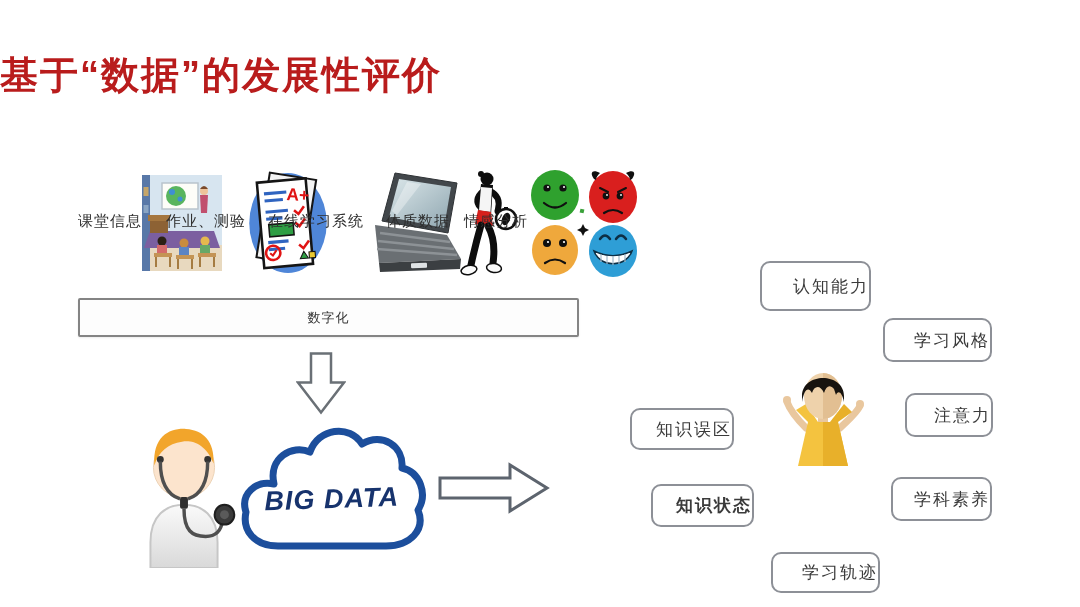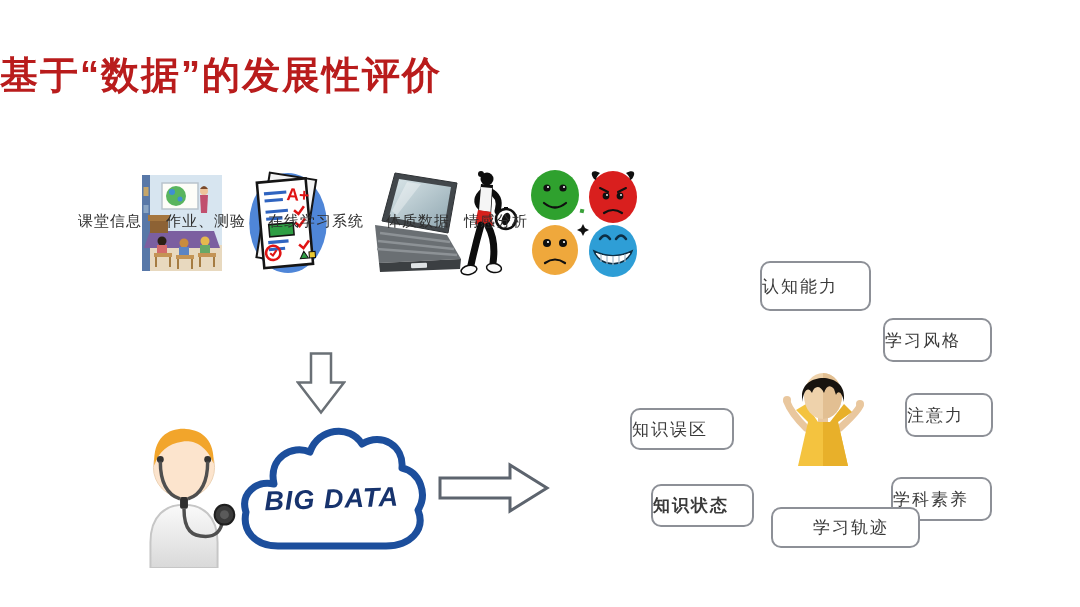--- a/index.html
+++ b/index.html
@@ -59,21 +59,21 @@
     box-shadow: 0 1px 2px rgba(0,0,0,0.08);
   }
   .abs { position: absolute; }
   .attr-box {
     position: absolute;
     background: #ffffff;
     border: 2px solid #8d9097;
     border-radius: 10px;
     display: flex;
     align-items: center;
-    justify-content: flex-start;
+    justify-content: flex-end;
     font-size: 17px;
     color: #3a3a3a;
     letter-spacing: 2px;
     white-space: nowrap;
   }
 </style>
 </head>
 <body>
 
 <div class="slide">
@@ -218,20 +218,23 @@
         <path d="M72,70 Q77,63 82,70" stroke="#0d2f45" stroke-width="2.5" fill="none" stroke-linecap="round"></path>
         <path d="M88,70 Q93,63 98,70" stroke="#0d2f45" stroke-width="2.5" fill="none" stroke-linecap="round"></path>
         <path d="M66,82 C72,99 98,99 104,82 C92,88 78,88 66,82 Z" fill="#ffffff" stroke="#0d2f45" stroke-width="1.5"></path>
         <path d="M73,85 L73,93 M79,87 L79,95 M85,87 L85,96 M91,87 L91,95 M97,85 L97,93" stroke="#9fb6c9" stroke-width="1.2"></path>
         <path d="M55,55 l2,4 l4,2 l-4,2 l-2,4 l-2,-4 l-4,-2 l4,-2 Z" fill="#101010"></path>
         <rect x="52" y="40" width="4" height="4" fill="#3aa13a" transform="rotate(12 54 42)"></rect>
       </svg>
     </div>
   </div>
 
+  <div class="digit-bar">
+    <span>数字化</span>
+  </div>
 
   <svg class="abs" style="left:296px; top:352px;" width="50" height="63" viewBox="0 0 50 62">
     <polygon points="15,1 35,1 35,30 48,30 25,60 2,30 15,30" fill="#ffffff" stroke="#6a7076" stroke-width="2.5" stroke-linejoin="miter"></polygon>
   </svg>
 
   <svg class="abs" style="left:130px; top:420px;" width="108" height="148" viewBox="0 0 108 150">
     <defs>
       <linearGradient id="bodyg" x1="0" y1="0" x2="0" y2="1">
         <stop offset="0" stop-color="#fafafa"></stop>
         <stop offset="1" stop-color="#d9d9d9"></stop>
@@ -285,17 +288,17 @@
   </div>
   <div class="attr-box" style="left:905px; top:393px; width:84px; height:40px;">
     <span>注意力</span>
   </div>
   <div class="attr-box" style="left:651px; top:484px; width:99px; height:39px;font-weight:bold;">
     <span>知识状态</span>
   </div>
   <div class="attr-box" style="left:891px; top:477px; width:97px; height:40px;">
     <span>学科素养</span>
   </div>
-  <div class="attr-box" style="left:771px; top:507px; width:105px; height:37px;padding-left:40px;">
+  <div class="attr-box" style="left:771px; top:552px; width:105px; height:37px;">
     <span>学习轨迹</span>
   </div>
 
 </div>
 
 </body></html>

